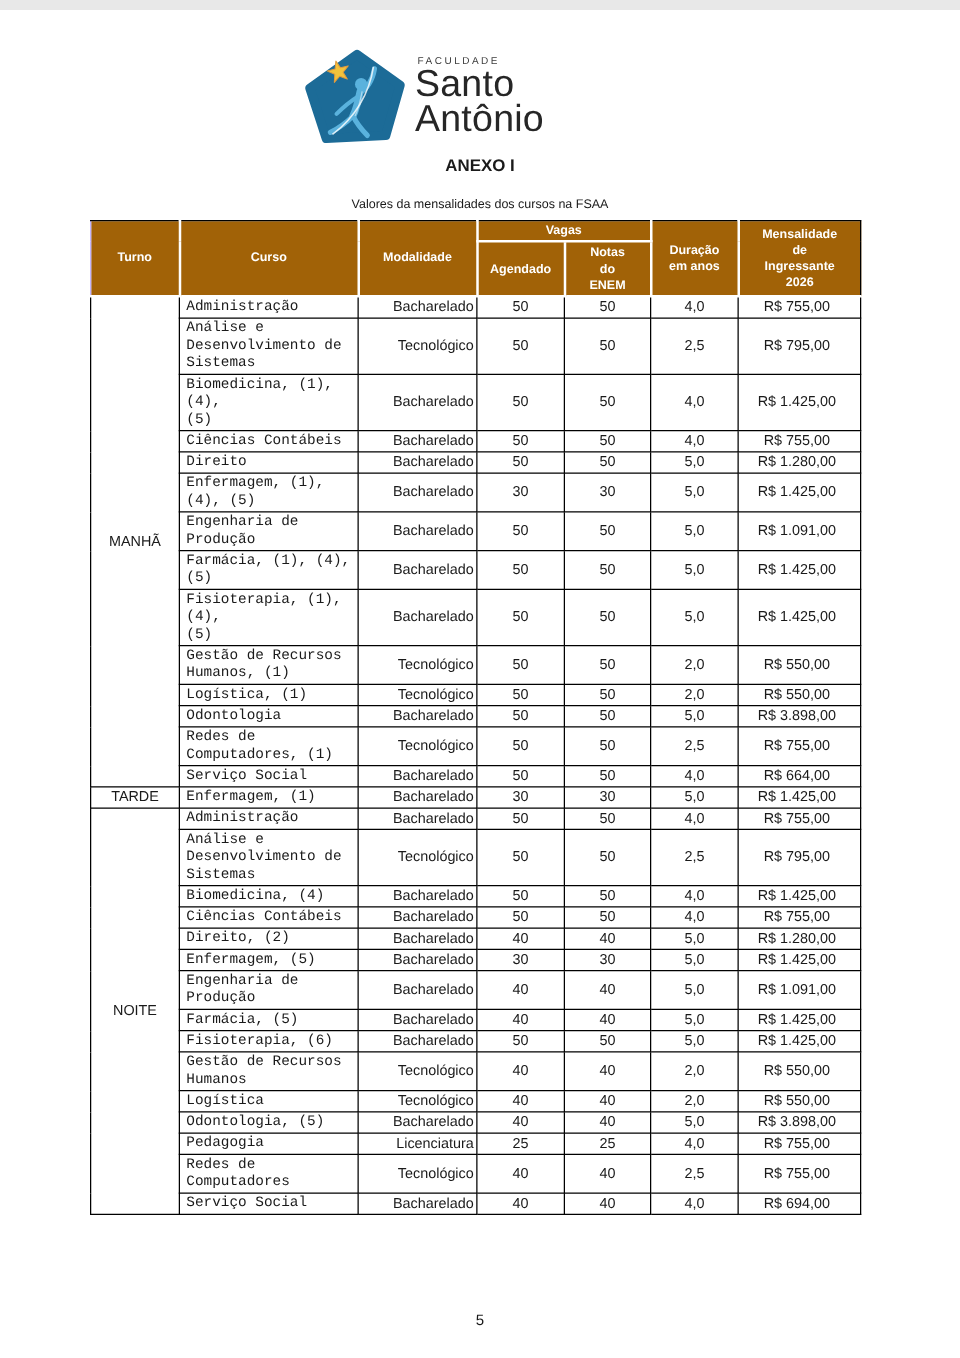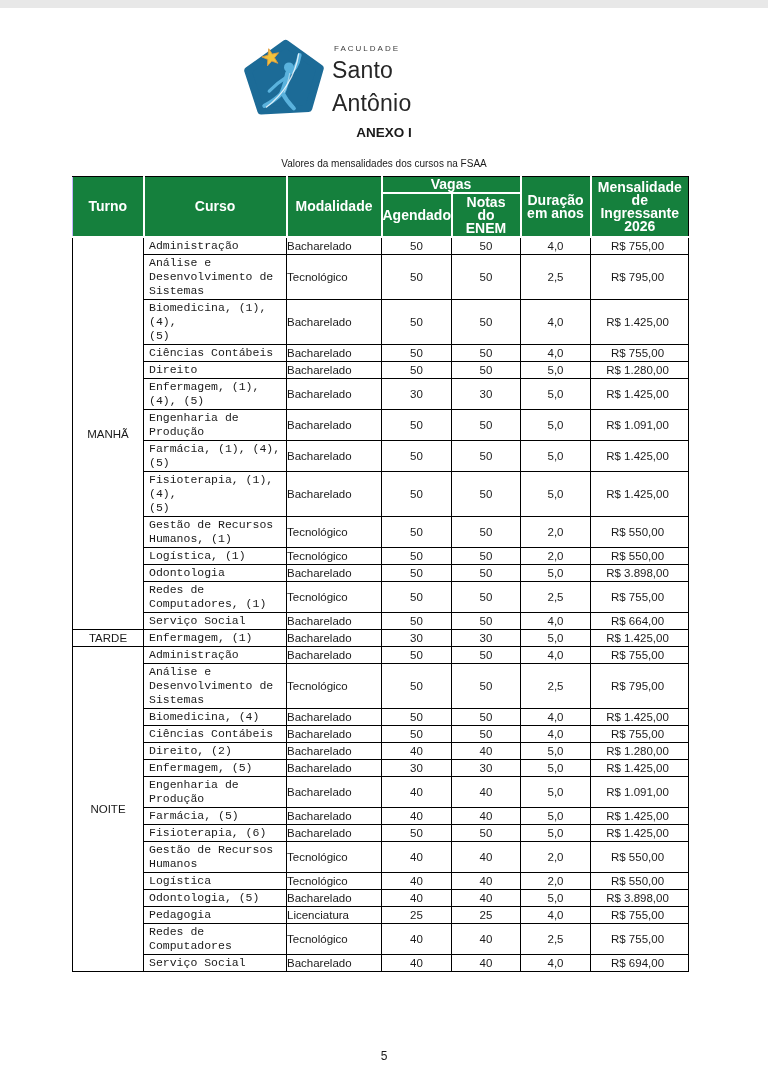--- a/index.html
+++ b/index.html
@@ -5,41 +5,41 @@
   html,body{margin:0;padding:0;background:#e8e8e8;}
   .page{
     position:relative;width:768px;height:1086px;margin:8px auto;background:#ffffff;
     font-family:"Liberation Sans", sans-serif;color:#1a1a1a;overflow:hidden;
   }
   
   .logo-block{position:absolute;left:243px;top:30px;display:flex;align-items:flex-start;}
   .logo-svg{width:82px;height:80px;display:block;}
   .logo-text{margin-left:7px;margin-top:6px;}
   .logo-small{font-size:8px;letter-spacing:2px;color:#3c3c3c;margin-left:2px;}
-  .logo-name{font-size:23px;line-height:33px;color:#262626;letter-spacing:0.2px;white-space:pre-line;margin-top:1px;}
+  .logo-name{font-size:30px;line-height:28px;color:#262626;letter-spacing:0.2px;white-space:pre-line;margin-top:1px;}
   
   .heading{position:absolute;top:117px;left:0;width:100%;text-align:center;font-weight:bold;font-size:13.5px;}
   .subtitle{position:absolute;top:150px;left:0;width:100%;text-align:center;font-size:10px;}
   
   .fee-table{position:absolute;left:72px;top:168px;width:616px;border-collapse:collapse;table-layout:fixed;}
   .fee-table th{
-    background:#15803d;color:#fff;font-weight:bold;font-size:14px;line-height:13px;
+    background:#a16207;color:#fff;font-weight:bold;font-size:10px;line-height:13px;
     border:2px solid #fff;white-space:pre-line;text-align:center;vertical-align:middle;padding:1px 0;
   }
   .fee-table thead tr:first-child th{border-top:1px solid #000;}
   .fee-table thead tr:first-child th:first-child{border-left:1px solid #c4b5fd;}
   .fee-table thead tr:first-child th:last-child{border-right:1px solid #000;}
   .th-vagas{height:13px;}
   .th-sub{height:40px;}
   .fee-table td{
     border:1px solid #000;font-size:11.5px;line-height:14px;padding:1px 2px;
     vertical-align:middle;text-align:center;
   }
   .fee-table td.curso{text-align:left;padding-left:5px;white-space:pre-line;font-family:Liberation Mono, monospace;}
-  .fee-table td.modalidade{text-align:left;padding-left:0;}
+  .fee-table td.modalidade{text-align:right;padding-left:0;}
   .fee-table td.valor{text-align:center;padding-right:6px;}
   .fee-table td.turno{text-align:center;}
   
   .page-number{position:absolute;top:1041px;left:0;width:100%;text-align:center;font-size:12px;}
 </style>
 </head>
 <body>
 
 <div class="page">
 

